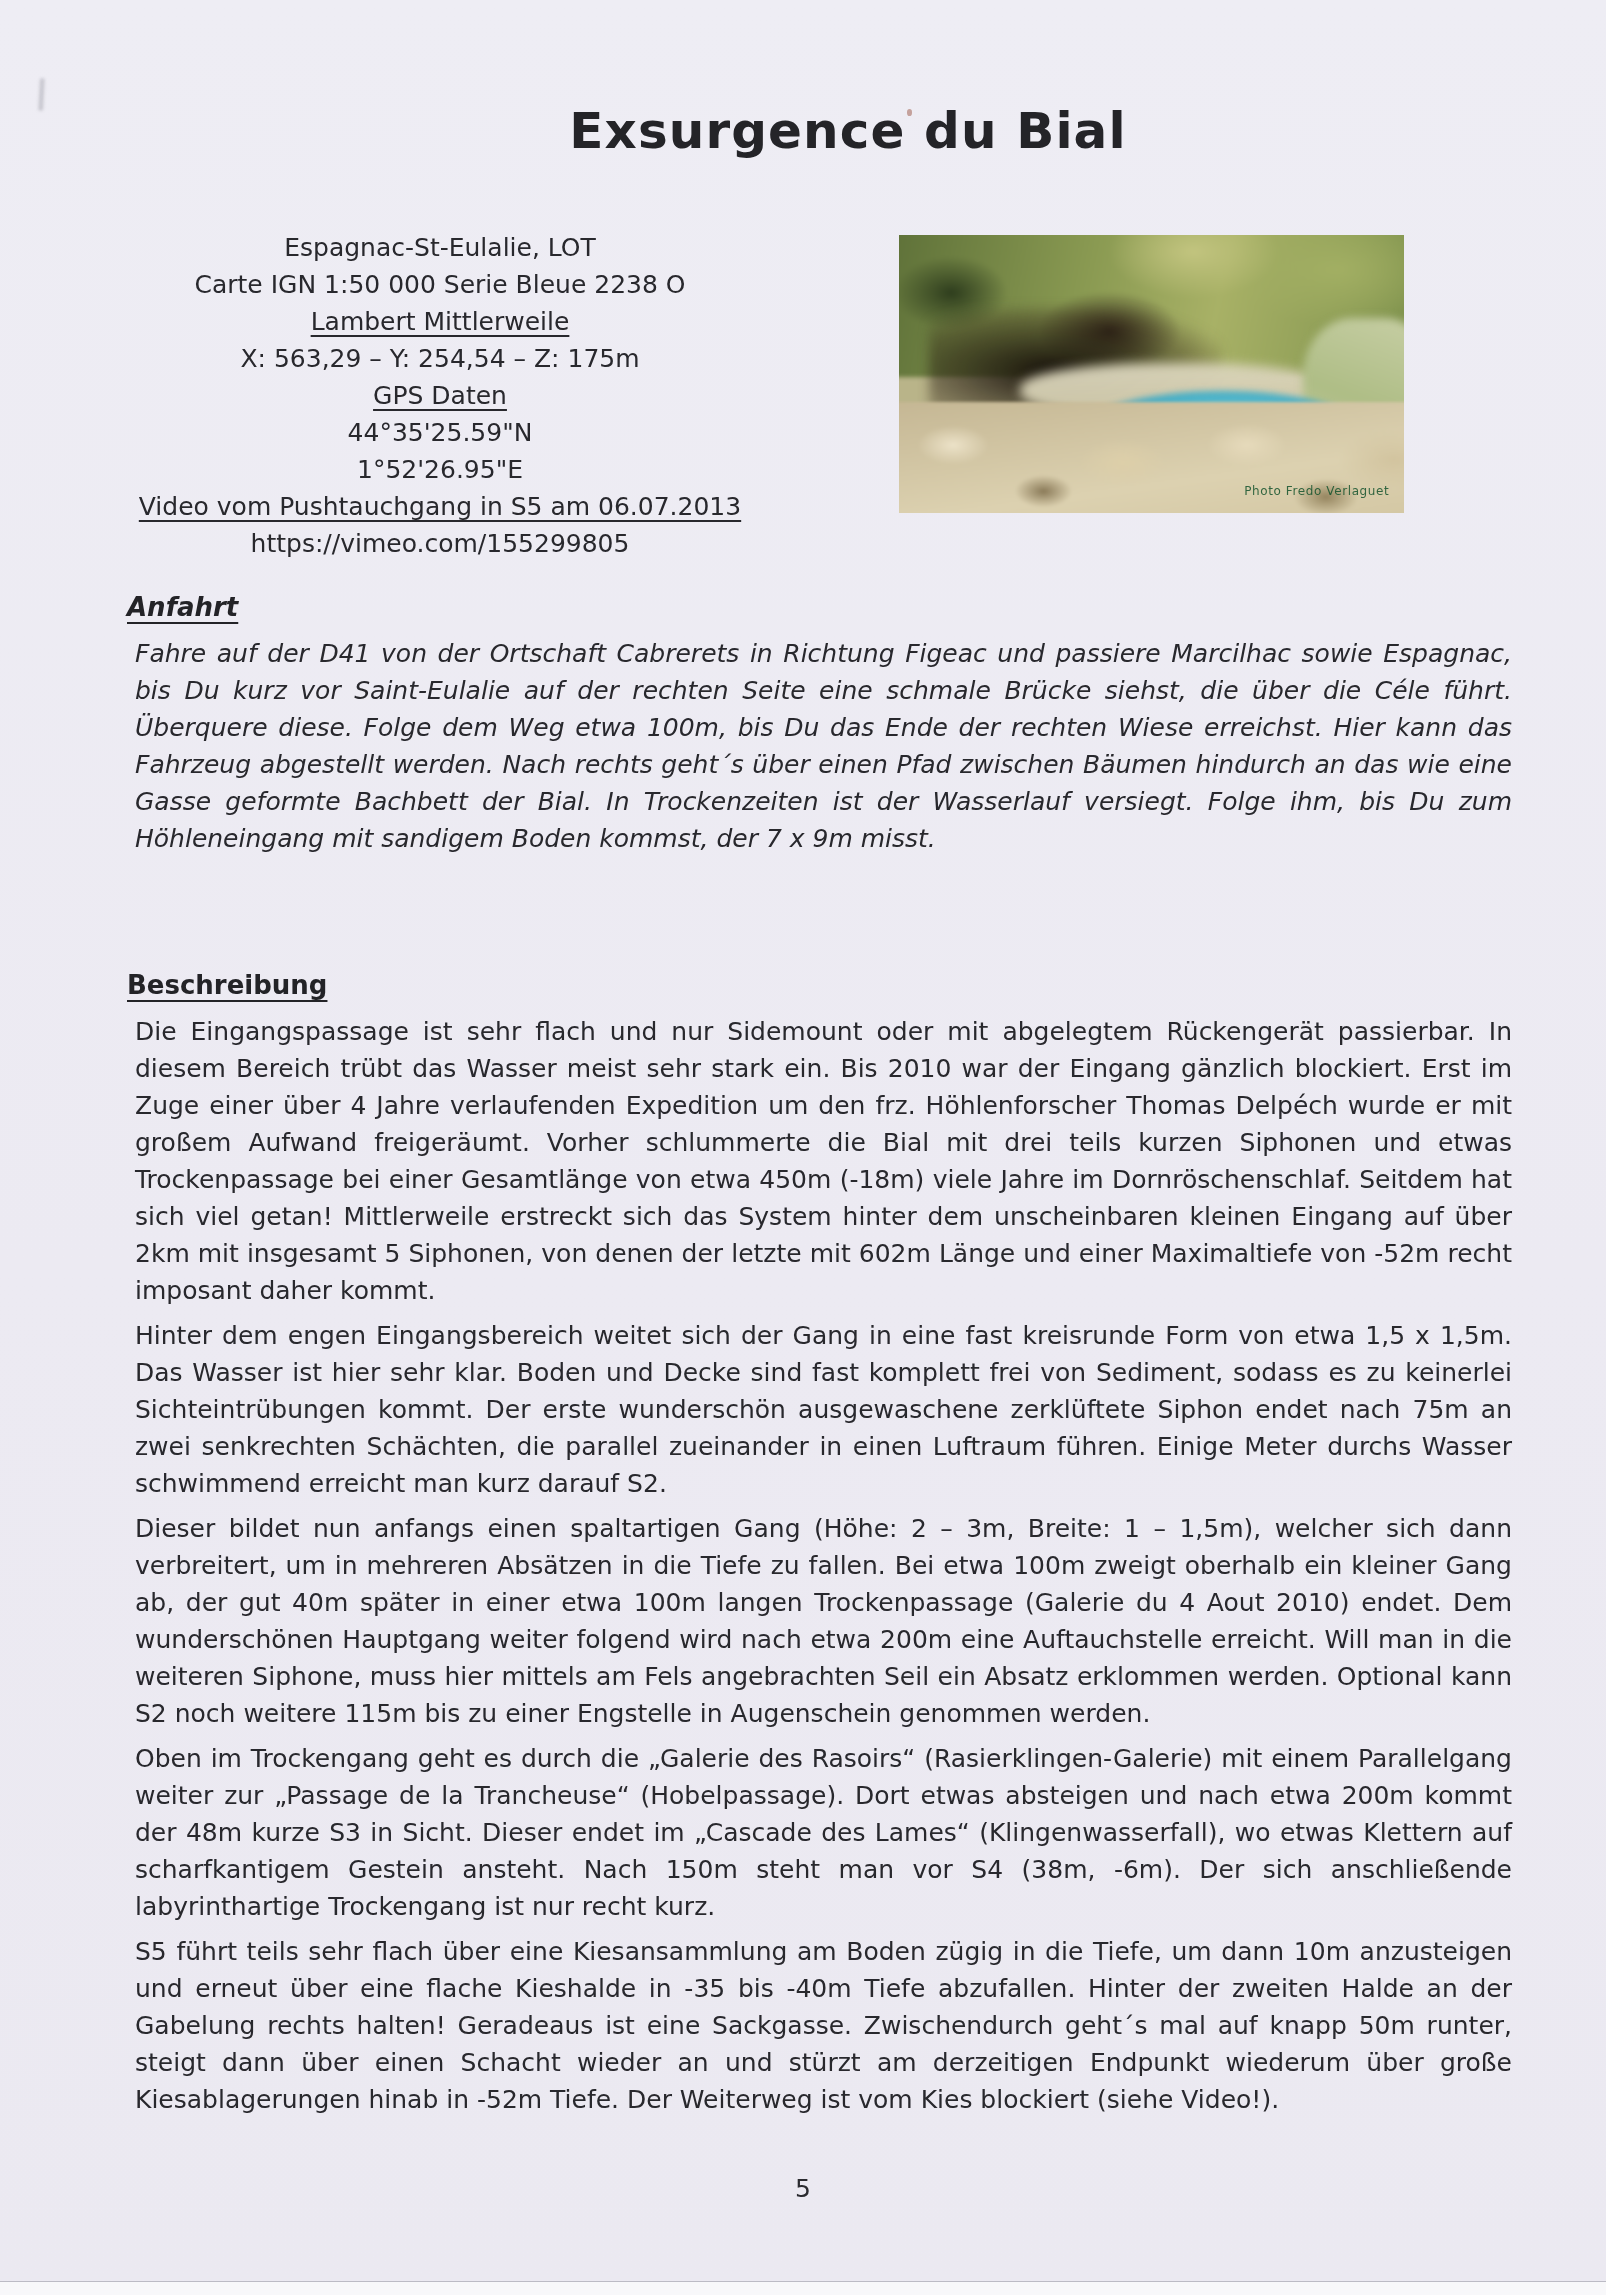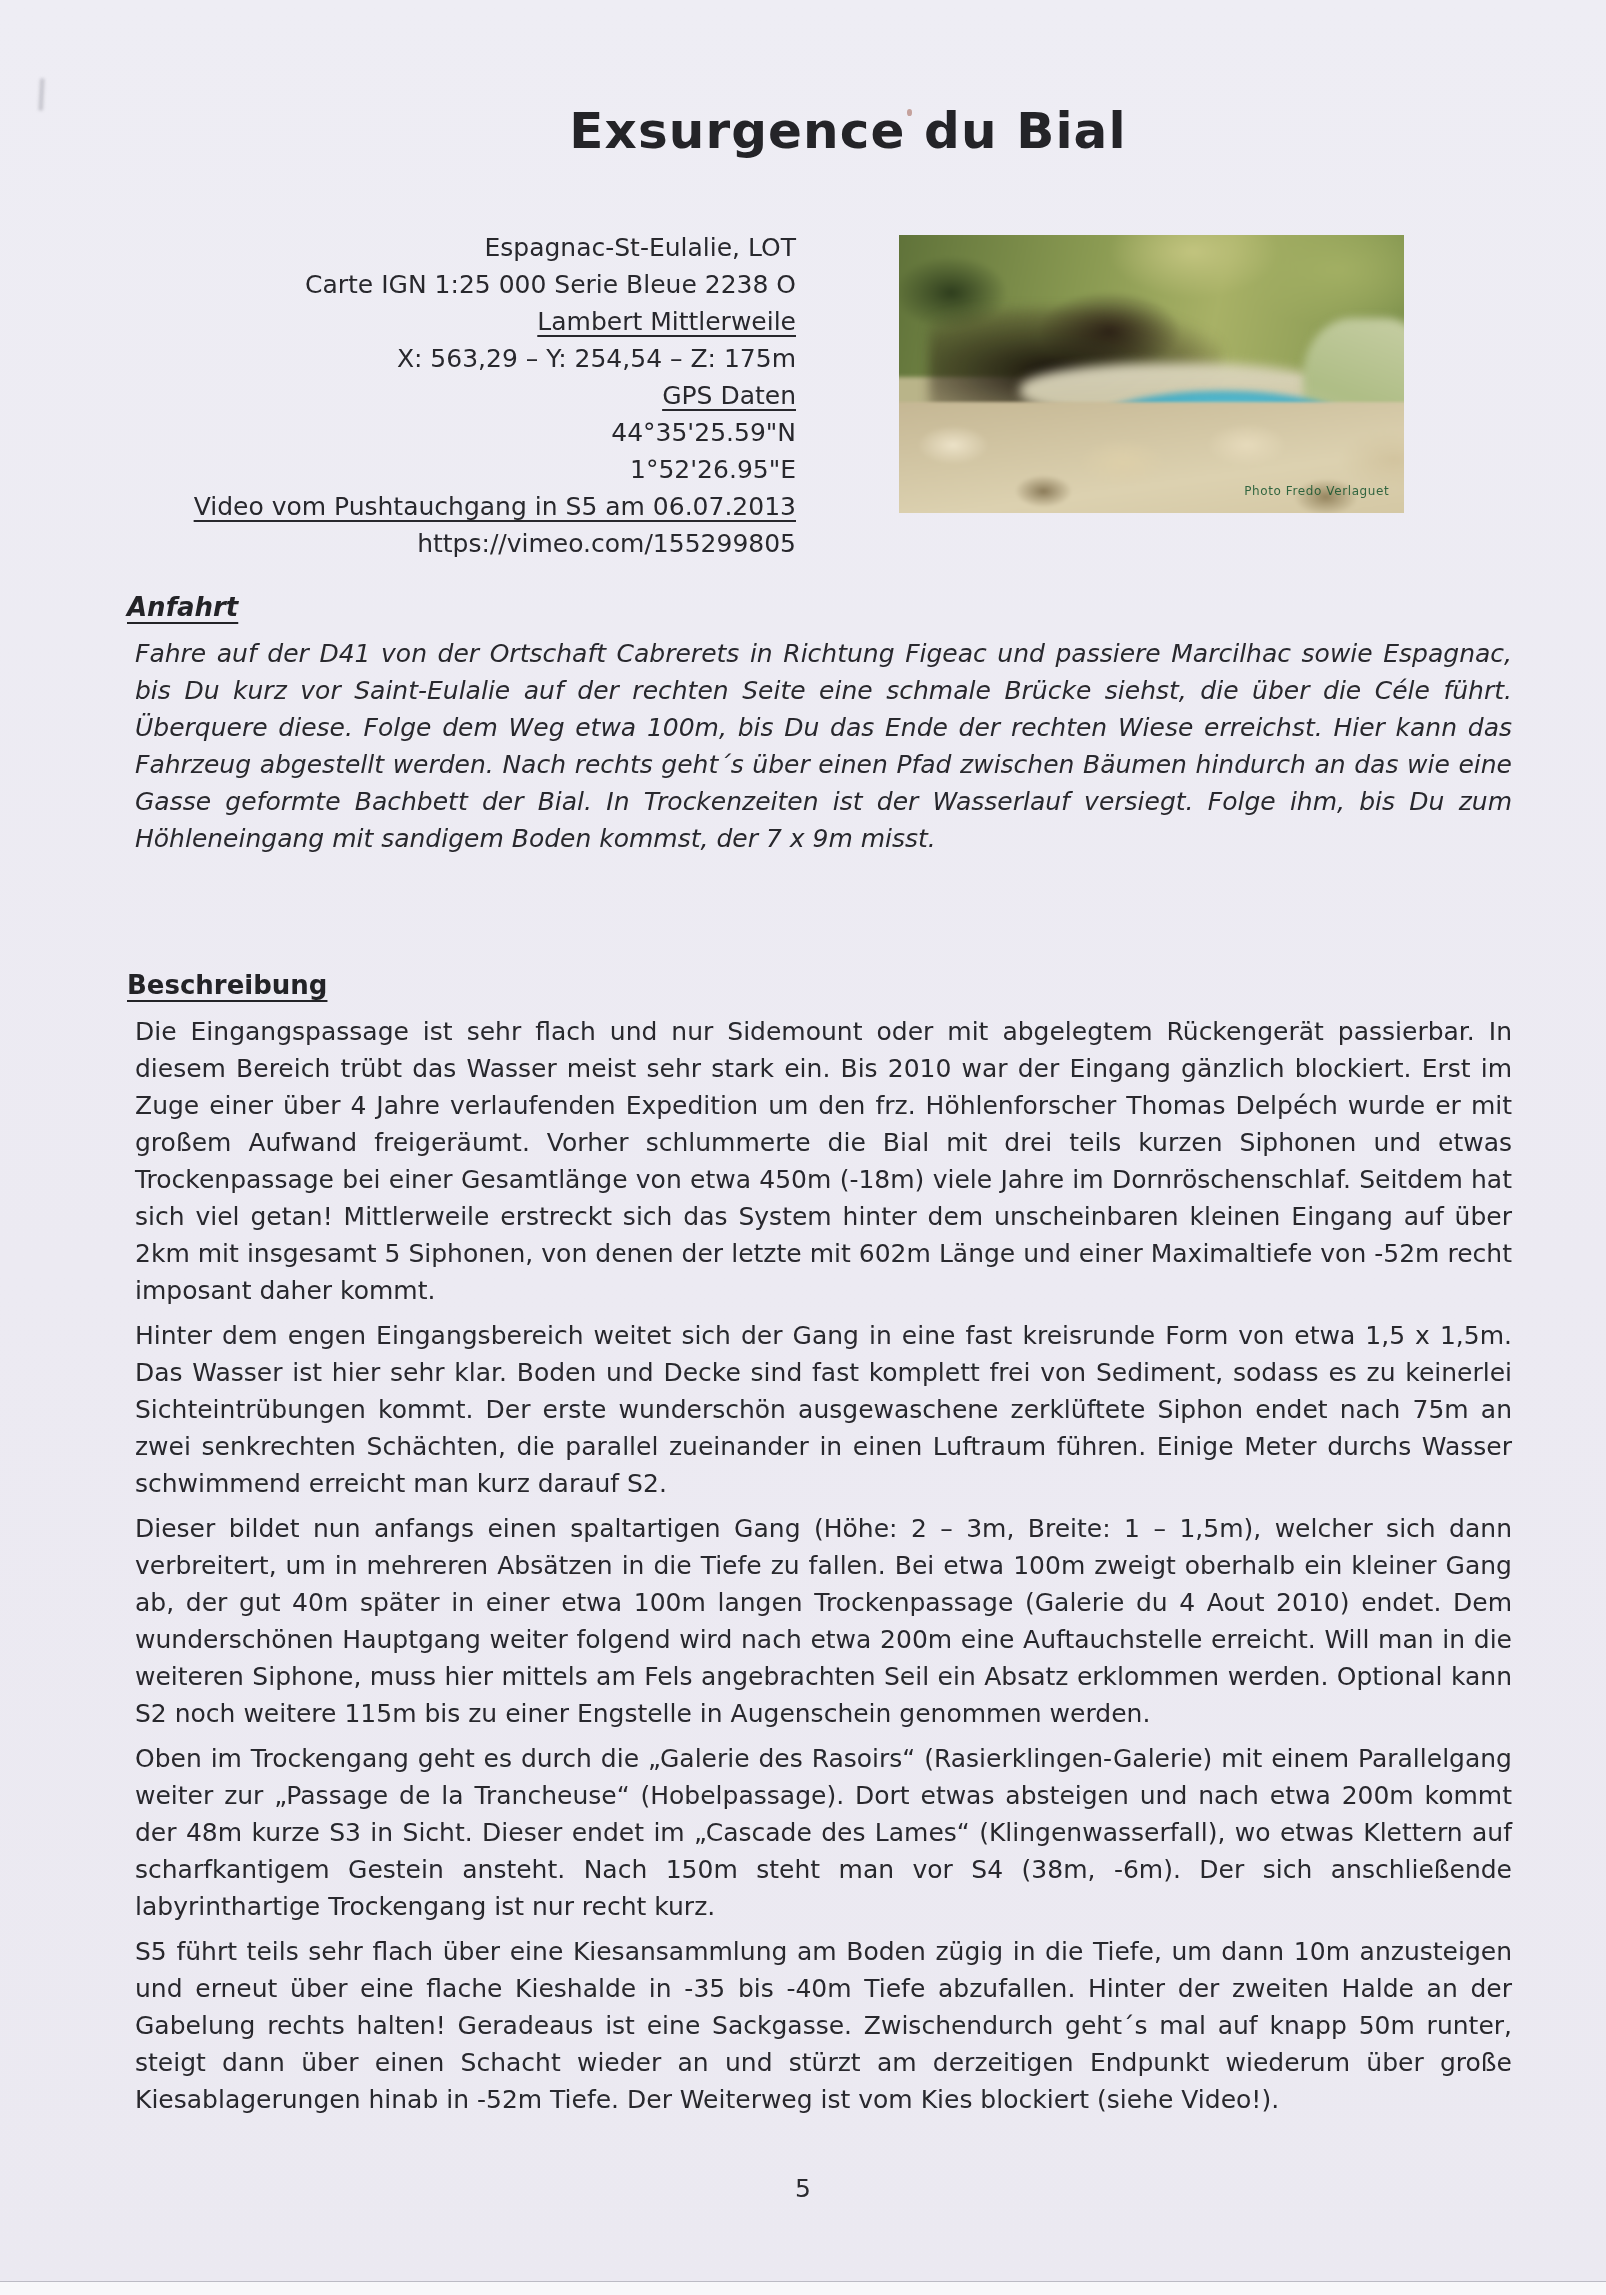--- a/index.html
+++ b/index.html
@@ -21,23 +21,23 @@
     font-size: 50px;
     font-weight: bold;
     letter-spacing: 1.1px;
     color: #242428;
     padding-left: 45px;
   }
 
   
   .info-block {
     position: absolute;
-    top: 229px; left: 136px;
+    top: 229px; left: 110px;
     width: 660px;
-    text-align: right;
+    text-align: center;
     font-size: 25px;
     line-height: 37px;
     color: #28282d;
   }
   .info-block .u {
     text-decoration: underline;
     text-decoration-thickness: 1.7px;
     text-underline-offset: 5.1px;
   }
 
@@ -175,21 +175,21 @@
 
 <div class="page">
 
   <div class="smudge-top-left"></div>
   <div class="speck-title"></div>
 
   <div class="doc-title">Exsurgence du Bial</div>
 
   <div class="info-block">
     <div>Espagnac-St-Eulalie, LOT</div>
-    <div>Carte IGN 1:25 000 Serie Bleue 2238 O</div>
+    <div>Carte IGN 1:50 000 Serie Bleue 2238 O</div>
     <div class="u">Lambert Mittlerweile</div>
     <div>X: 563,29 – Y: 254,54 – Z: 175m</div>
     <div class="u">GPS Daten</div>
     <div>44°35'25.59"N</div>
     <div>1°52'26.95"E</div>
     <div class="u">Video vom Pushtauchgang in S5 am 06.07.2013</div>
     <div>https://vimeo.com/155299805</div>
   </div>
 
   <div class="photo">

